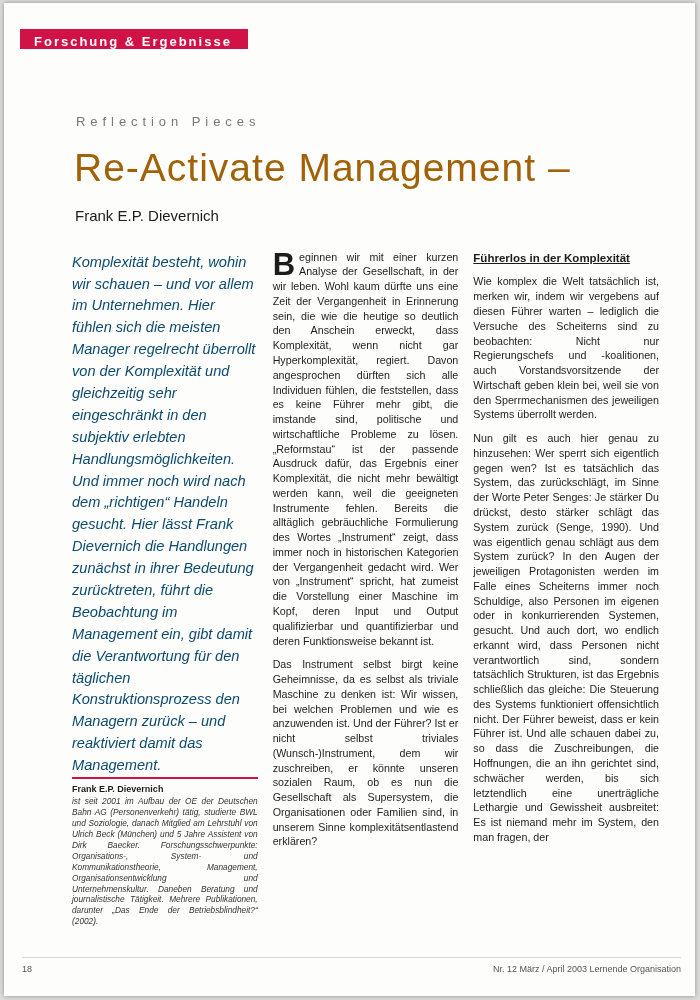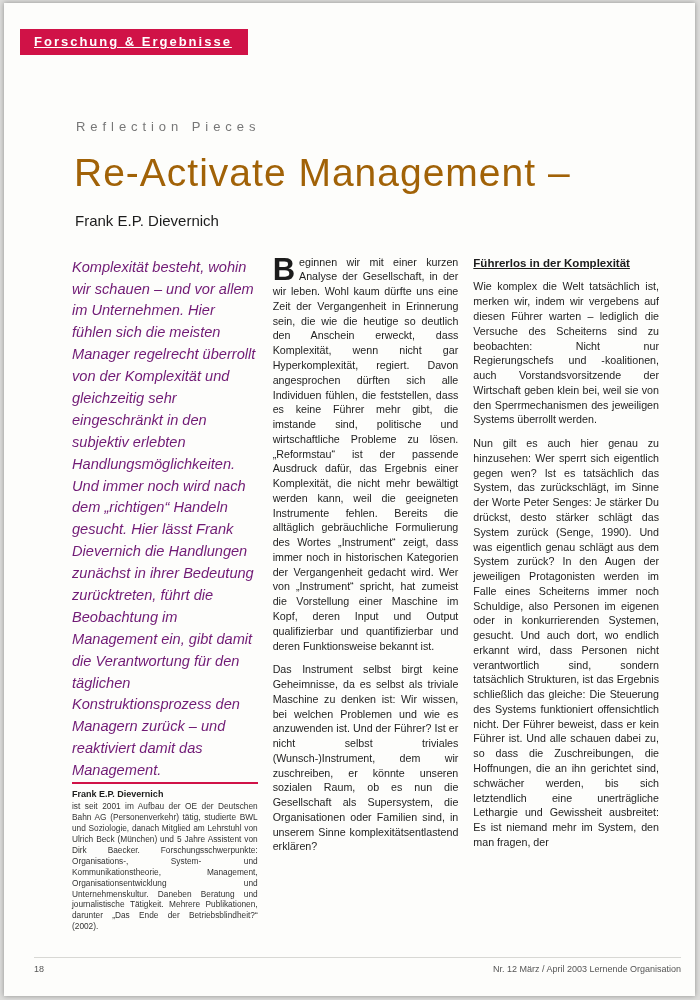--- a/index.html
+++ b/index.html
@@ -11,27 +11,26 @@
   }
   .viewport{position:relative;width:700px;height:1000px;overflow:hidden;}
   .sheet{
     position:absolute;top:3px;left:4px;right:5px;bottom:4px;
     background:#fdfdfb;
     box-shadow:0 0 5px rgba(0,0,0,.35);
   }
   .banner{
     display:inline-block;
     margin:26px 0 0 16px;
-    padding:5px 16px 6px 14px;
+    padding:5px 16px 0 14px;
     background:#d01247;
     color:#ffffff;
     font-size:13px;
     font-weight:700;
     letter-spacing:2px;
-    text-decoration:underline;
   }
   .content{padding:0 36px 0 68px;}
   .kicker{
     margin:64px 0 16px 4px;
     font-size:13px;
     color:#777;
     letter-spacing:.38em;
   }
   .title{
     margin:0 0 0 2px;
@@ -52,39 +51,40 @@
     gap:15px;
     margin-top:26px;
     height:592px;
   }
   .col{min-width:0;}
   .col-left{display:flex;flex-direction:column;justify-content:space-between;}
   .intro{
     font-style:italic;
     font-size:14.6px;
     line-height:1.5;
-    color:#701a75;
+    color:#0c4a6e;
     margin:2px 0 0 0;
   }
   .bio{
     border-top:2px solid #d01247;
     padding-top:5px;
   }
   .bio-name{
     font-size:9px;
     font-weight:700;
     color:#1c1c1c;
     margin:0 0 2px 0;
   }
   .bio-text{
     font-size:8.3px;
     line-height:1.32;
     color:#333;
     text-align:justify;
     margin:0;
+    font-style:italic;
   }
   .body-text{
     font-size:10.7px;
     line-height:1.38;
     color:#1e1e1e;
     text-align:justify;
     hyphens:auto;
   }
   .body-text p{margin:0 0 9px 0;}
   .dropcap{
@@ -97,21 +97,21 @@
   }
   .col-heading{
     font-size:11.5px;
     font-weight:700;
     color:#1c1c1c;
     margin:1px 0 8px 0;
     text-decoration:underline;
   }
   .footer{
     position:absolute;
-    left:30px;right:14px;bottom:22px;
+    left:18px;right:14px;bottom:22px;
     display:flex;
     justify-content:space-between;
     align-items:baseline;
     font-size:9px;
     color:#555;
     border-top:1px solid #d8d8d4;
     padding-top:6px;
   }
 </style>
 </head>

